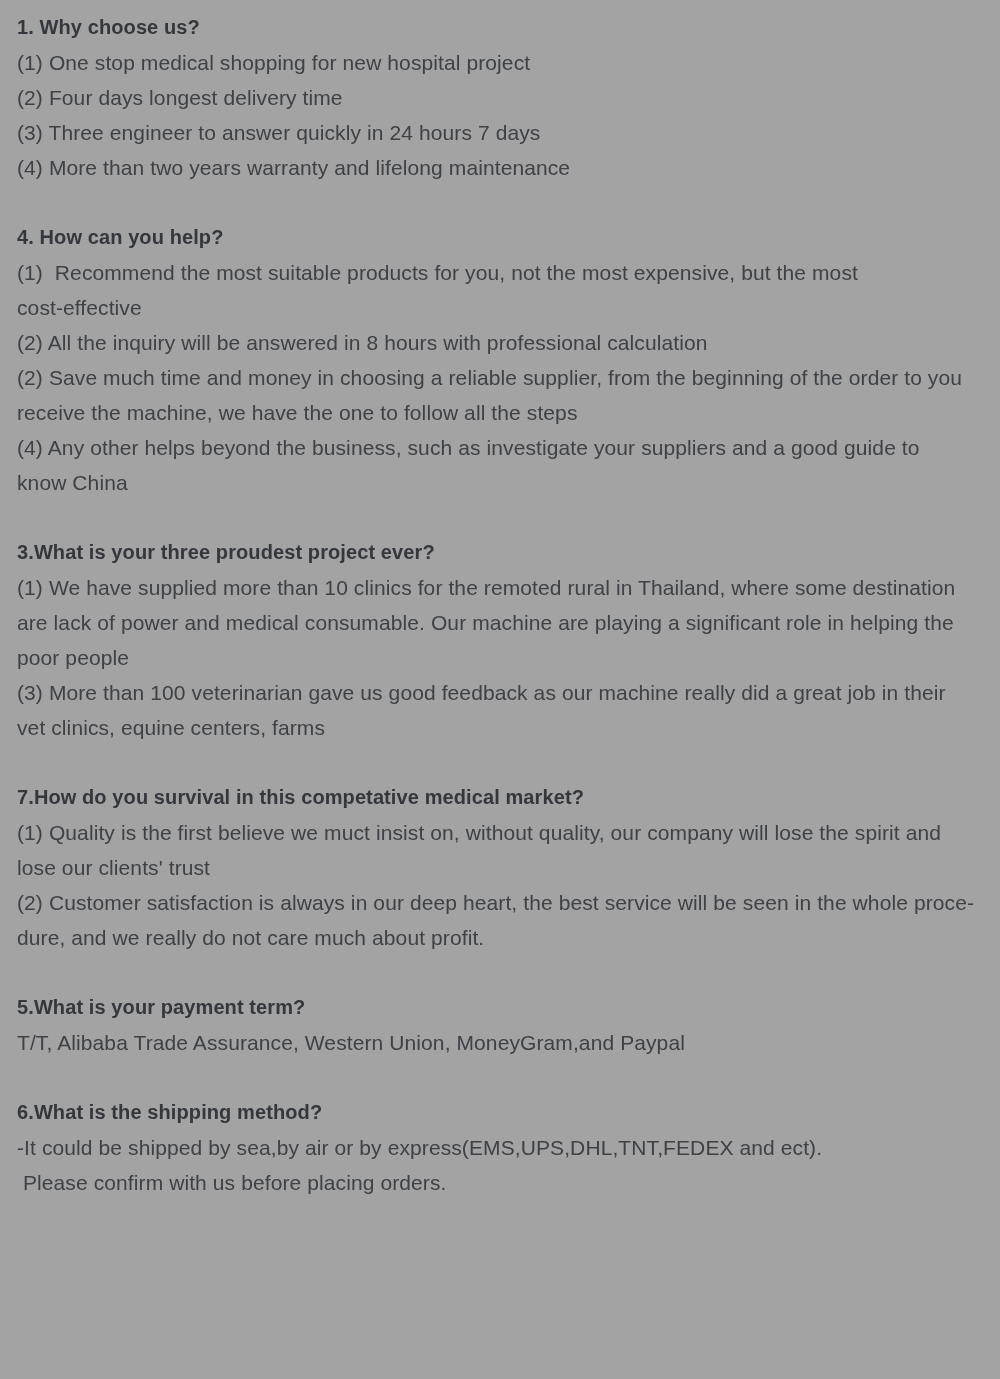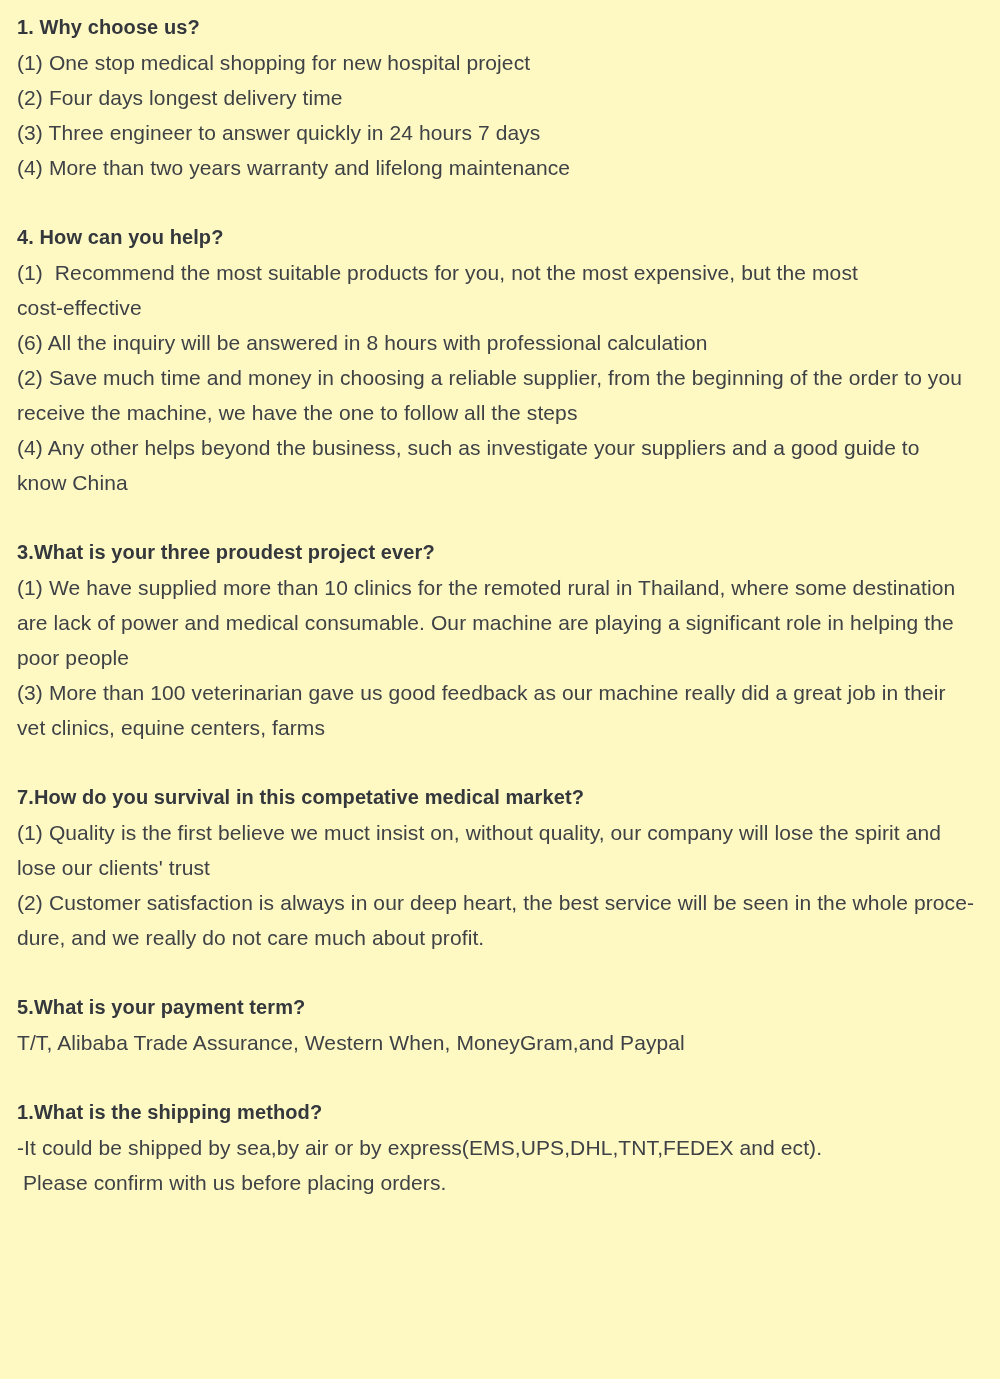--- a/index.html
+++ b/index.html
@@ -5,21 +5,21 @@
   html, body {
     margin: 0;
     padding: 0;
     background: #ffffff;
   }
   .doc {
     position: relative;
     width: 1000px;
     min-height: 1379px;
     box-sizing: border-box;
-    background: #fef9c3;
+    background: #a3a3a3;
     padding: 10px 22px 40px 17px;
     font-family: "Liberation Sans", sans-serif;
   }
   .faq-section { margin: 0; }
   .faq-section + .faq-section { margin-top: 35px; }
   .q {
     margin: 0;
     font-size: 20px;
     font-weight: 700;
     color: #34373c;
@@ -46,21 +46,21 @@
     <p class="a">(1) One stop medical shopping for new hospital project</p>
     <p class="a">(2) Four days longest delivery time</p>
     <p class="a">(3) Three engineer to answer quickly in 24 hours 7 days</p>
     <p class="a">(4) More than two years warranty and lifelong maintenance</p>
   </section>
 
   <section class="faq-section">
     <h2 class="q">4. How can you help?</h2>
     <p class="a">(1)&nbsp; Recommend the most suitable products for you, not the most expensive, but the most
 cost-effective</p>
-    <p class="a">(6) All the inquiry will be answered in 8 hours with professional calculation</p>
+    <p class="a">(2) All the inquiry will be answered in 8 hours with professional calculation</p>
     <p class="a">(2) Save much time and money in choosing a reliable supplier, from the beginning of the order to you
 receive the machine, we have the one to follow all the steps</p>
     <p class="a">(4) Any other helps beyond the business, such as investigate your suppliers and a good guide to
 know China</p>
   </section>
 
   <section class="faq-section">
     <h2 class="q">3.What is your three proudest project ever?</h2>
     <p class="a">(1) We have supplied more than 10 clinics for the remoted rural in Thailand, where some destination
 are lack of power and medical consumable. Our machine are playing a significant role in helping the
@@ -72,22 +72,22 @@
   <section class="faq-section">
     <h2 class="q">7.How do you survival in this competative medical market?</h2>
     <p class="a">(1) Quality is the first believe we muct insist on, without quality, our company will lose the spirit and
 lose our clients' trust</p>
     <p class="a">(2) Customer satisfaction is always in our deep heart, the best service will be seen in the whole proce-
 dure, and we really do not care much about profit.</p>
   </section>
 
   <section class="faq-section">
     <h2 class="q">5.What is your payment term?</h2>
-    <p class="a">T/T, Alibaba Trade Assurance, Western When, MoneyGram,and Paypal</p>
+    <p class="a">T/T, Alibaba Trade Assurance, Western Union, MoneyGram,and Paypal</p>
   </section>
 
   <section class="faq-section">
-    <h2 class="q">1.What is the shipping method?</h2>
+    <h2 class="q">6.What is the shipping method?</h2>
     <p class="a">-It could be shipped by sea,by air or by express(EMS,UPS,DHL,TNT,FEDEX and ect).
 &nbsp;Please confirm with us before placing orders.</p>
   </section>
 
 </div>
 
 </body></html>

